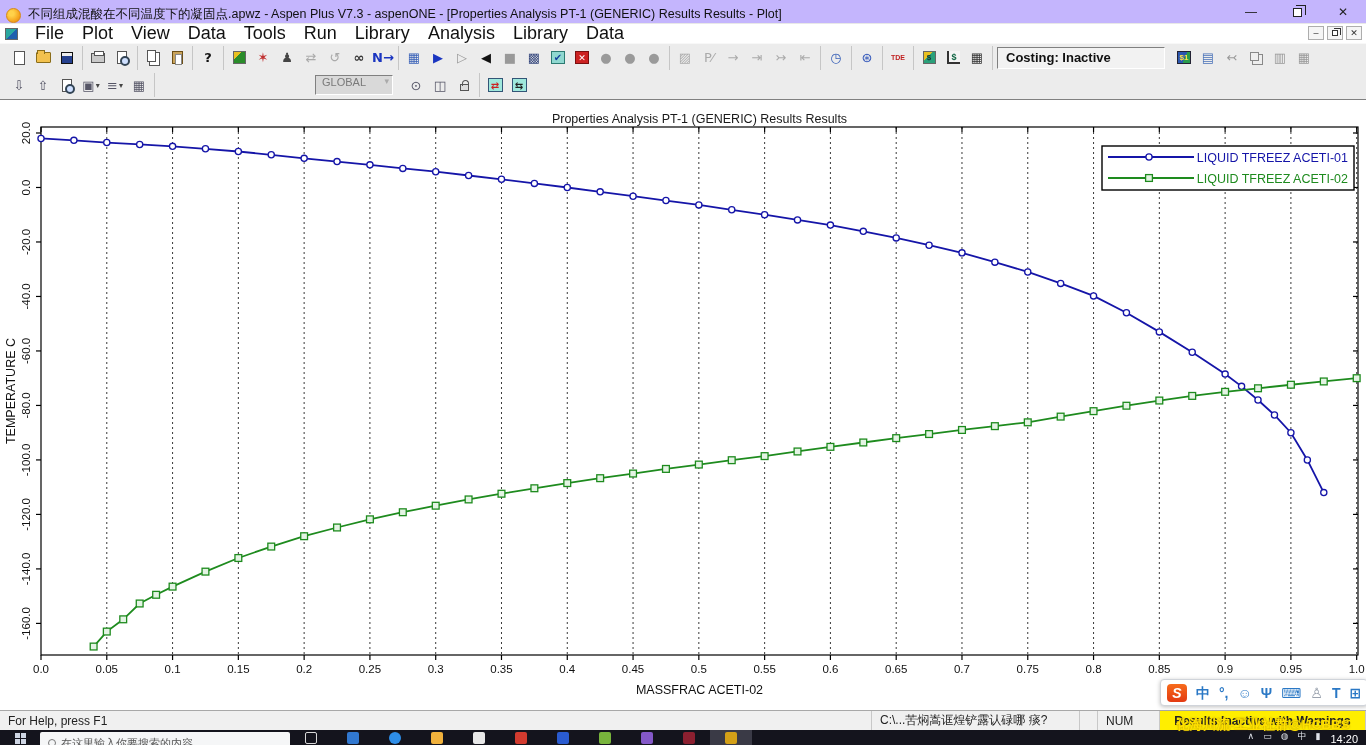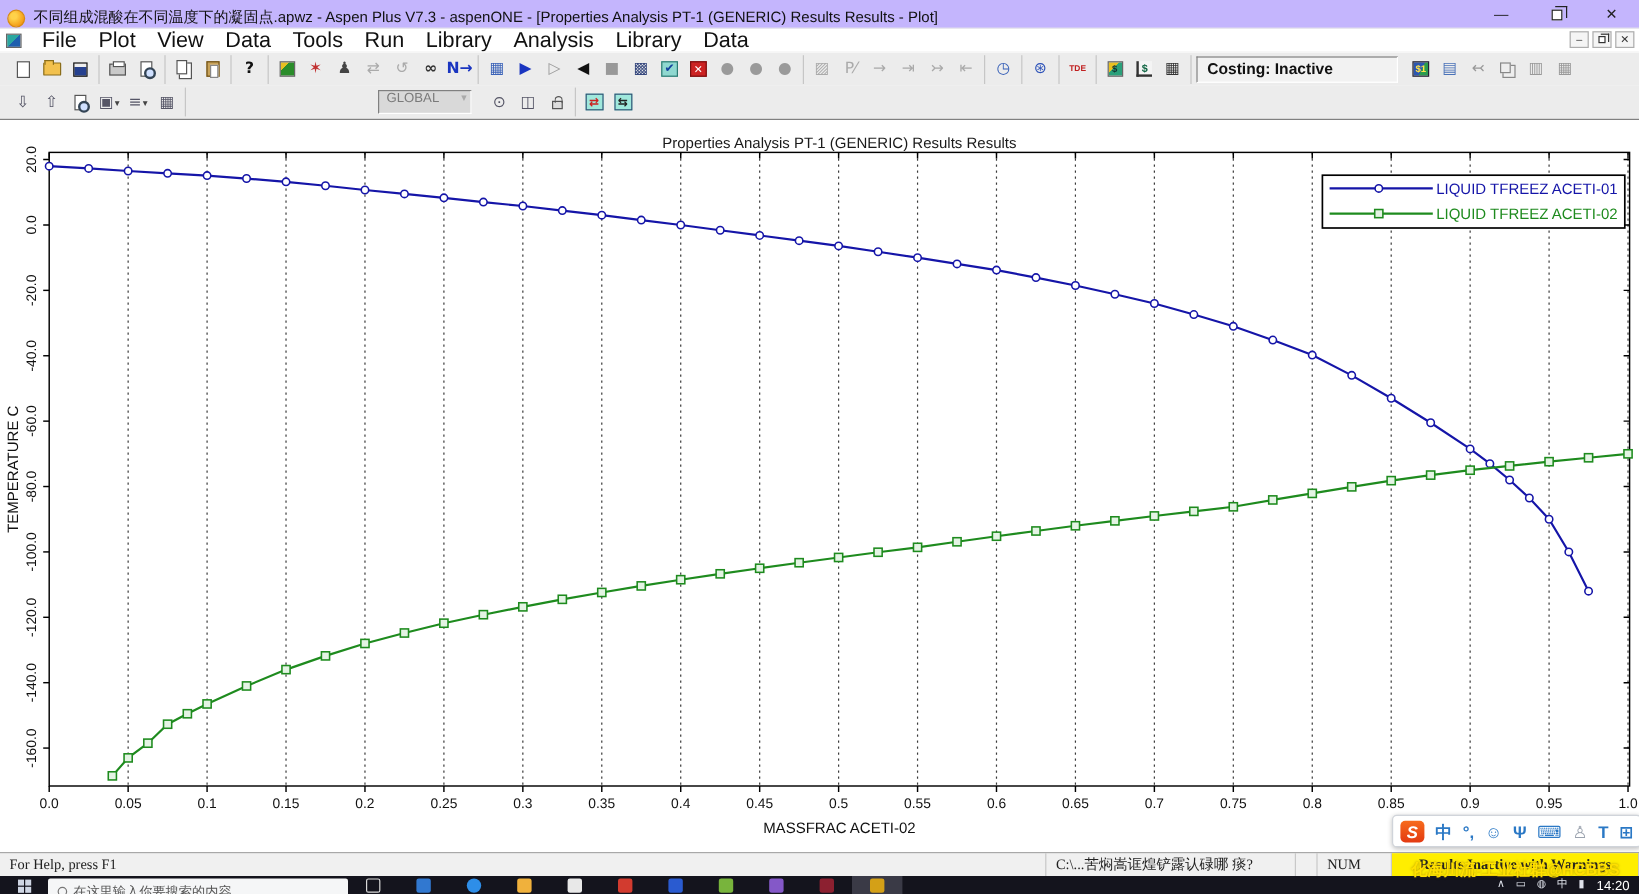--- a/index.html
+++ b/index.html
@@ -89,21 +89,21 @@
     font-size:11px; color:#7a7a7a; position:relative; margin-left:160px; }
   .global-select .chev { position:absolute; right:3px; color:#aaa; font-size:9px; }
 
   
   .plot-window { position:absolute; top:100px; left:0; width:1366px; height:706px; background:#fff; }
 
   
   .statusbar { position:absolute; top:710px; left:0; width:1366px; height:20px; background:#f0f0f0;
     border-top:1px solid #a8a8a8; display:flex; }
   .scell { height:100%; font-size:12px; color:#222; display:flex; align-items:center;
-    padding:0 8px; border-right:1px solid #c8c8c8; white-space:nowrap; overflow:hidden;font-family:Liberation Serif, serif; }
+    padding:0 8px; border-right:1px solid #c8c8c8; white-space:nowrap; overflow:hidden; }
   .scell.highlight { background:#ffee00; font-weight:bold; justify-content:center; }
 
   
   .taskbar { position:absolute; top:730px; left:0; width:1366px; height:15px; background:#14141d;
     display:flex; align-items:flex-start; overflow:hidden; }
   .tb-start { width:40px; height:15px; display:flex; align-items:flex-start; justify-content:center; padding-top:3px;}
   .winlogo { width:11px; height:11px; display:grid; grid-template-columns:5px 5px; grid-template-rows:5px 5px; gap:1px;}
   .winlogo span { background:#cfd6e4; }
   .tb-search { width:250px; height:22px; background:#f5f6f7; border-radius:2px; margin-top:2px;
     display:flex; align-items:center; font-size:11px; color:#555; padding-left:8px; gap:5px;}

